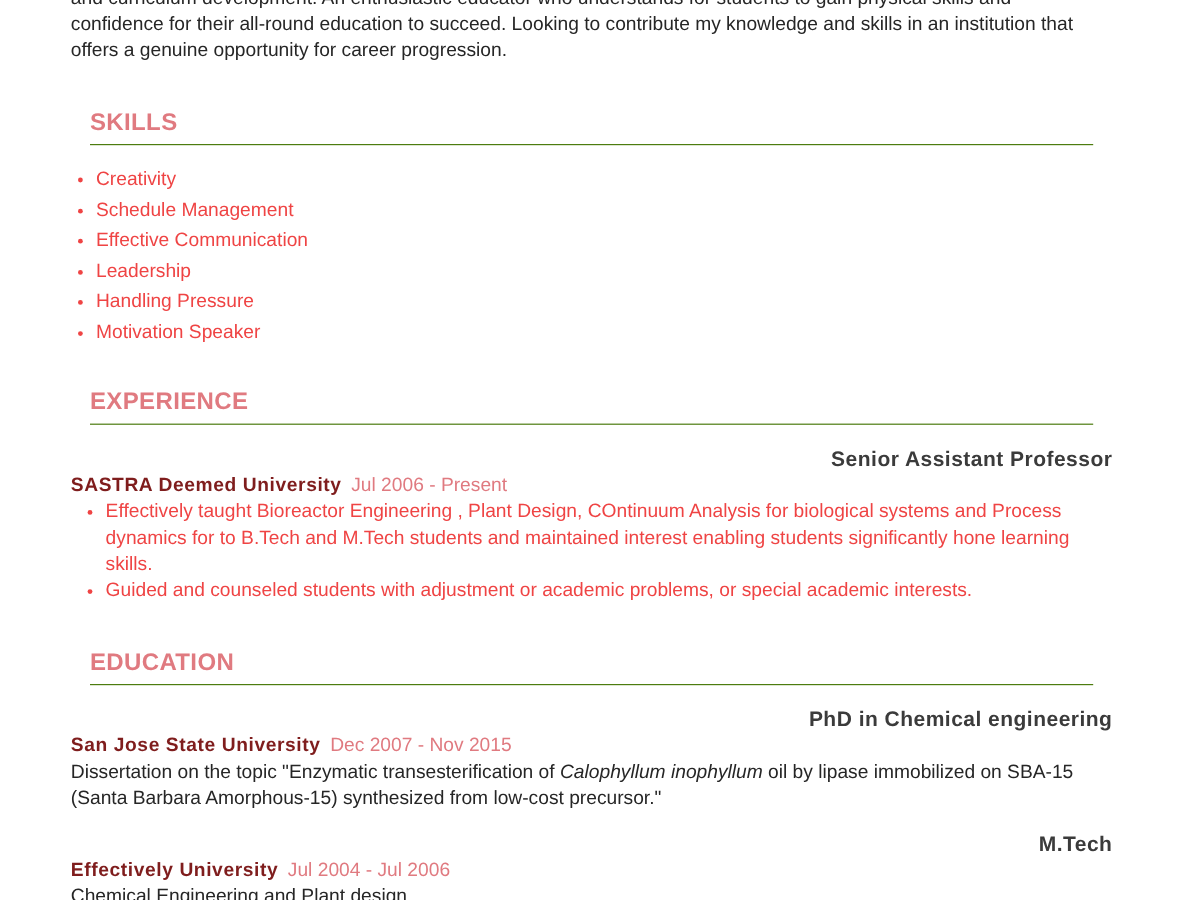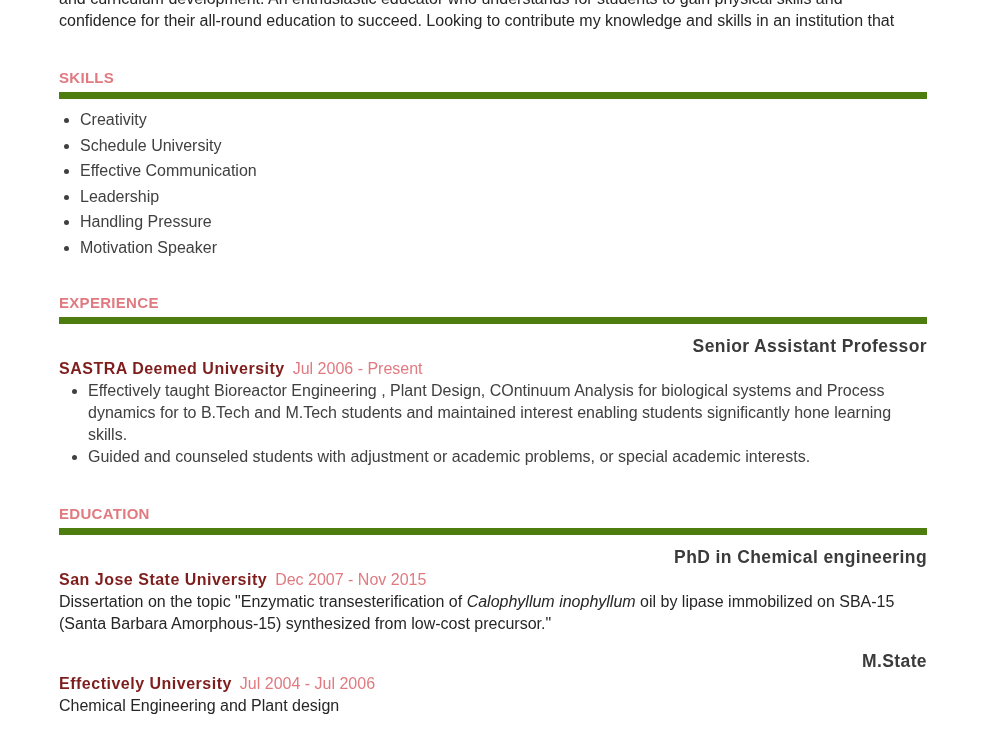--- a/index.html
+++ b/index.html
@@ -1,49 +1,50 @@
 <!DOCTYPE html>
 <html><head>
   <meta charset="utf-8">
   <style>
     html, body { margin: 0; padding: 0; background: #ffffff; }
     body { width: 1000px; height: 750px; overflow: hidden; position: relative;
            font-family: "Liberation Sans", sans-serif; color: #222; }
     .page { position: absolute; left: 59px; top: -12px; width: 868px; }
     .summary { font-size: 16px; line-height: 22px; color: #262626; margin: 0; }
     .section { margin-top: 0; }
-    .section-title { font-size: 15px; font-weight: bold; color: #e07a80; letter-spacing: 0.3px;
-                     margin: 0; padding-bottom: 6px; border-bottom: 7px solid #4d7c0f; }
+    .section-title { font-size: 20px; font-weight: bold; color: #e07a80; letter-spacing: 0.3px;
+                     margin: 16px; padding-bottom: 6px; border-bottom: 1px solid #4d7c0f; }
     ul { margin: 0; padding: 0 0 0 21px; }
-    li { font-size: 16px; line-height: 25.5px; color: #404040; }
+    li { font-size: 16px; line-height: 25.5px; color: #ef4444; }
     .skills-list { margin-top: 8px; }
     .exp-list li, .bullets li { line-height: 22px; }
     .job-title { font-size: 17.5px; font-weight: bold; color: #3b3b3b; letter-spacing: 0.4px; margin: 0; line-height: 24px; text-align: right; }
     .org-line { font-size: 16px; line-height: 22px; margin: 0; }
     .org { font-weight: bold; color: #7f1d1d; letter-spacing: 0.5px; }
     .dates { color: #e07a80; margin-left: 8px; }
     .desc { font-size: 16px; line-height: 22px; color: #262626; margin: 0; }
     .bullets { padding-left: 29px; }
     .entry { margin-top: 10px; }
   </style>
 </head>
 <body>
 
 <div class="page">
 
   <p class="summary">
     <span>and curriculum development. An enthusiastic educator who understands for students to gain physical skills and</span><br>
     <span>confidence for their all-round education to succeed. Looking to contribute my knowledge and skills in an institution that</span><br>
+    <span>offers a genuine opportunity for career progression.</span>
   </p>
 
   <div class="section" style="margin-top:37px">
     <h2 class="section-title">SKILLS</h2>
     <ul class="skills-list">
       <li>Creativity</li>
-      <li>Schedule University</li>
+      <li>Schedule Management</li>
       <li>Effective Communication</li>
       <li>Leadership</li>
       <li>Handling Pressure</li>
       <li>Motivation Speaker</li>
     </ul>
   </div>
 
   <div class="section" style="margin-top:34px">
     <h2 class="section-title">EXPERIENCE</h2>
     <div class="entry">
@@ -61,21 +62,21 @@
   <div class="section" style="margin-top:37px">
     <h2 class="section-title">EDUCATION</h2>
     <div class="entry">
       <p class="job-title">PhD in Chemical engineering</p>
       <p class="org-line">
         <span class="org">San Jose State University</span><span class="dates">Dec 2007 - Nov 2015</span>
       </p>
       <p class="desc"><span>Dissertation on the topic "Enzymatic transesterification of </span><em>Calophyllum inophyllum</em><span> oil by lipase immobilized on SBA-15 (Santa Barbara Amorphous-15) synthesized from low-cost precursor."</span></p>
     </div>
     <div class="entry" style="margin-top:14px">
-      <p class="job-title">M.State</p>
+      <p class="job-title">M.Tech</p>
       <p class="org-line">
         <span class="org">Effectively University</span><span class="dates">Jul 2004 - Jul 2006</span>
       </p>
       <p class="desc">Chemical Engineering and Plant design</p>
     </div>
   </div>
 
 </div>
 
 </body></html>

